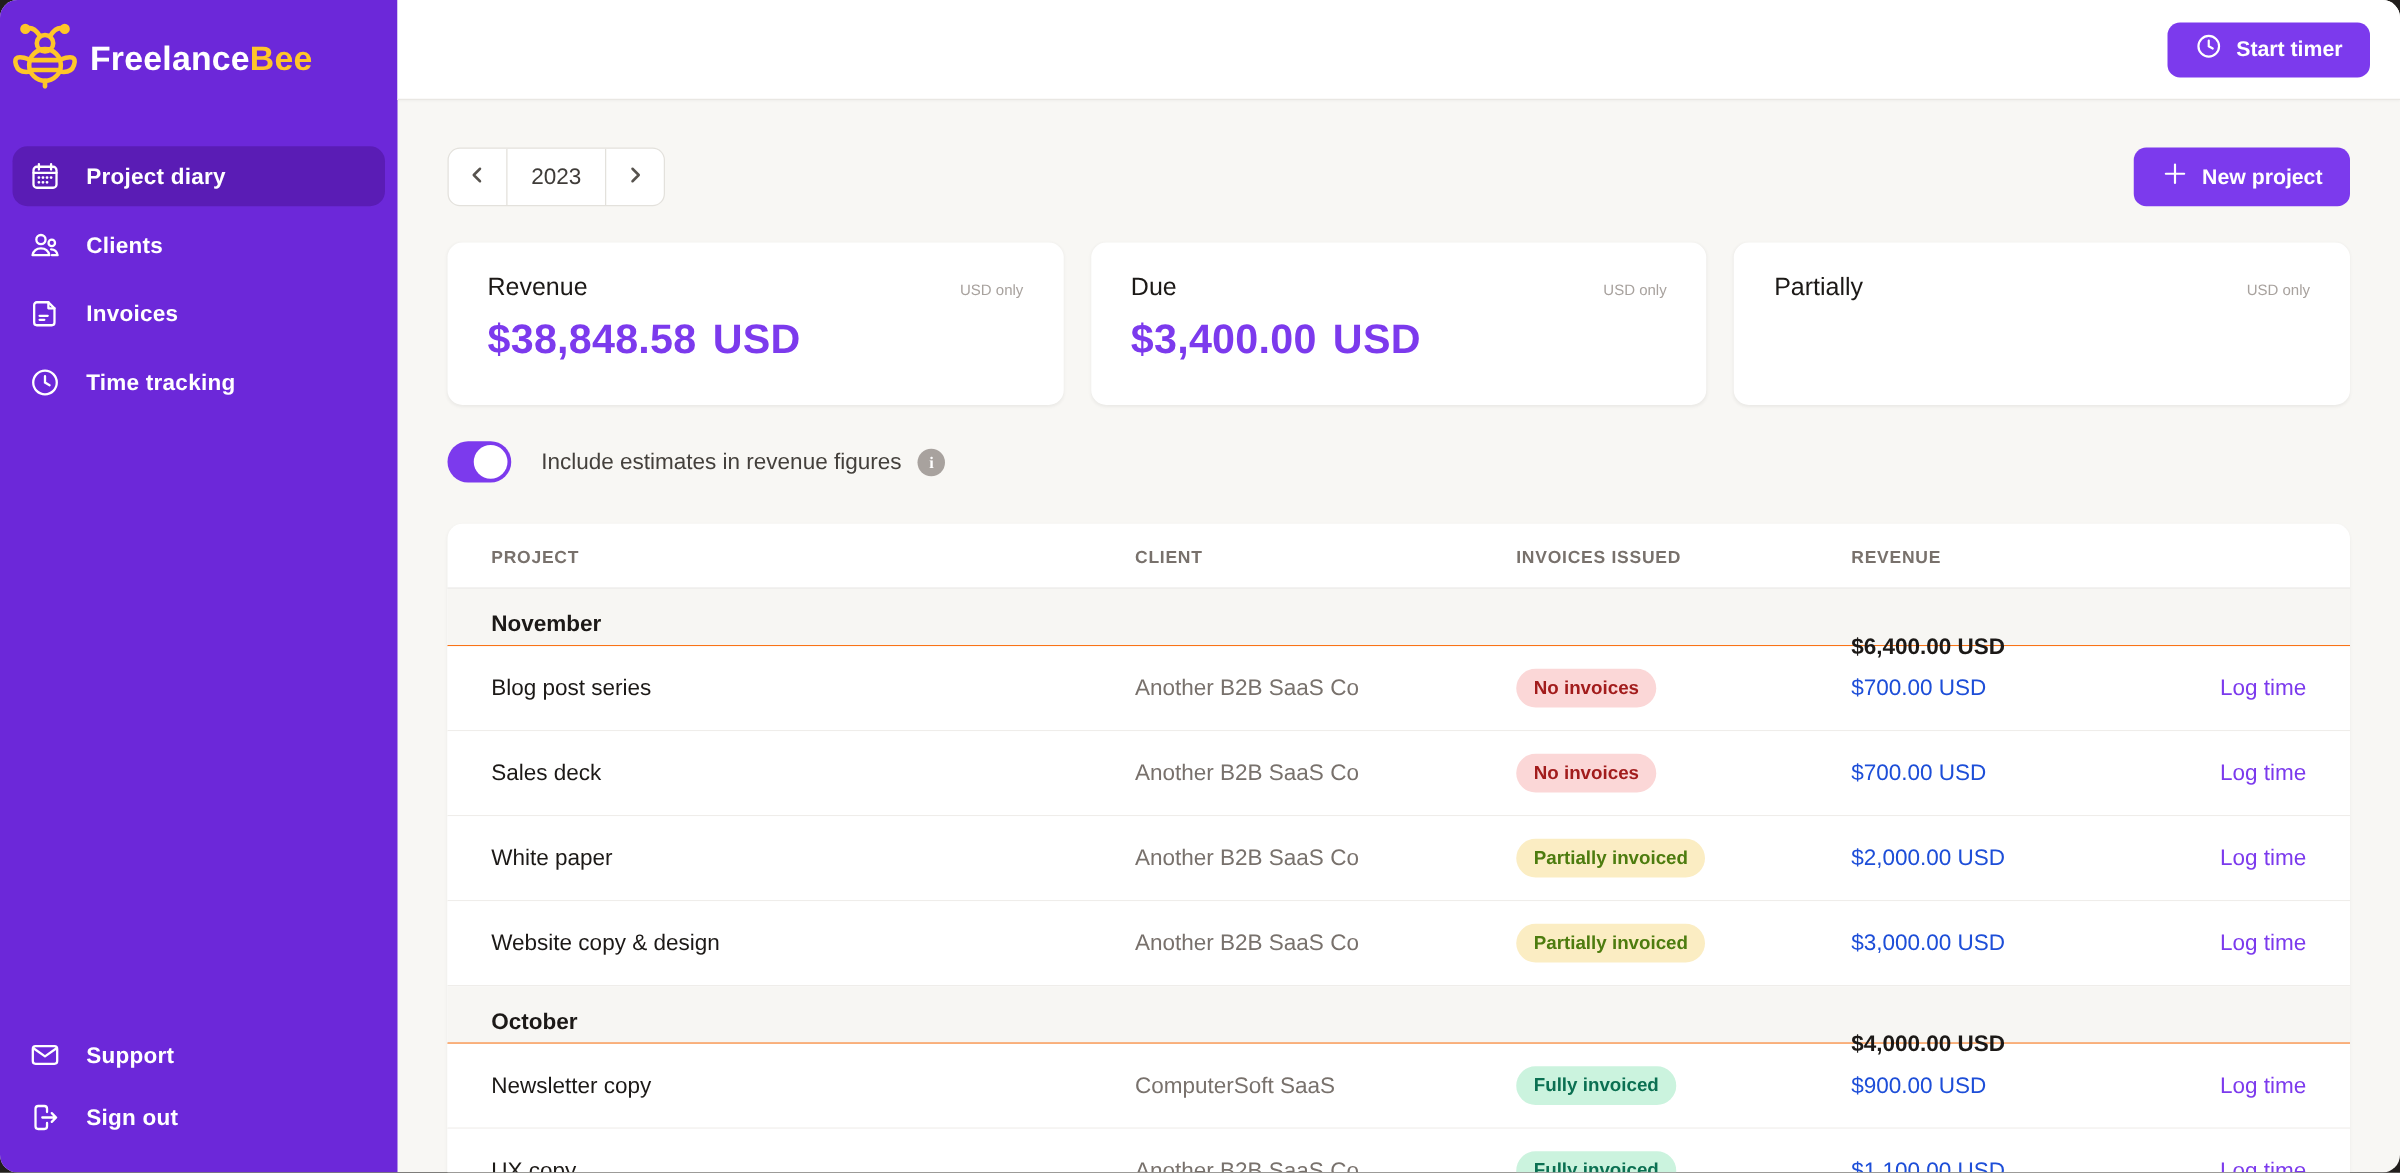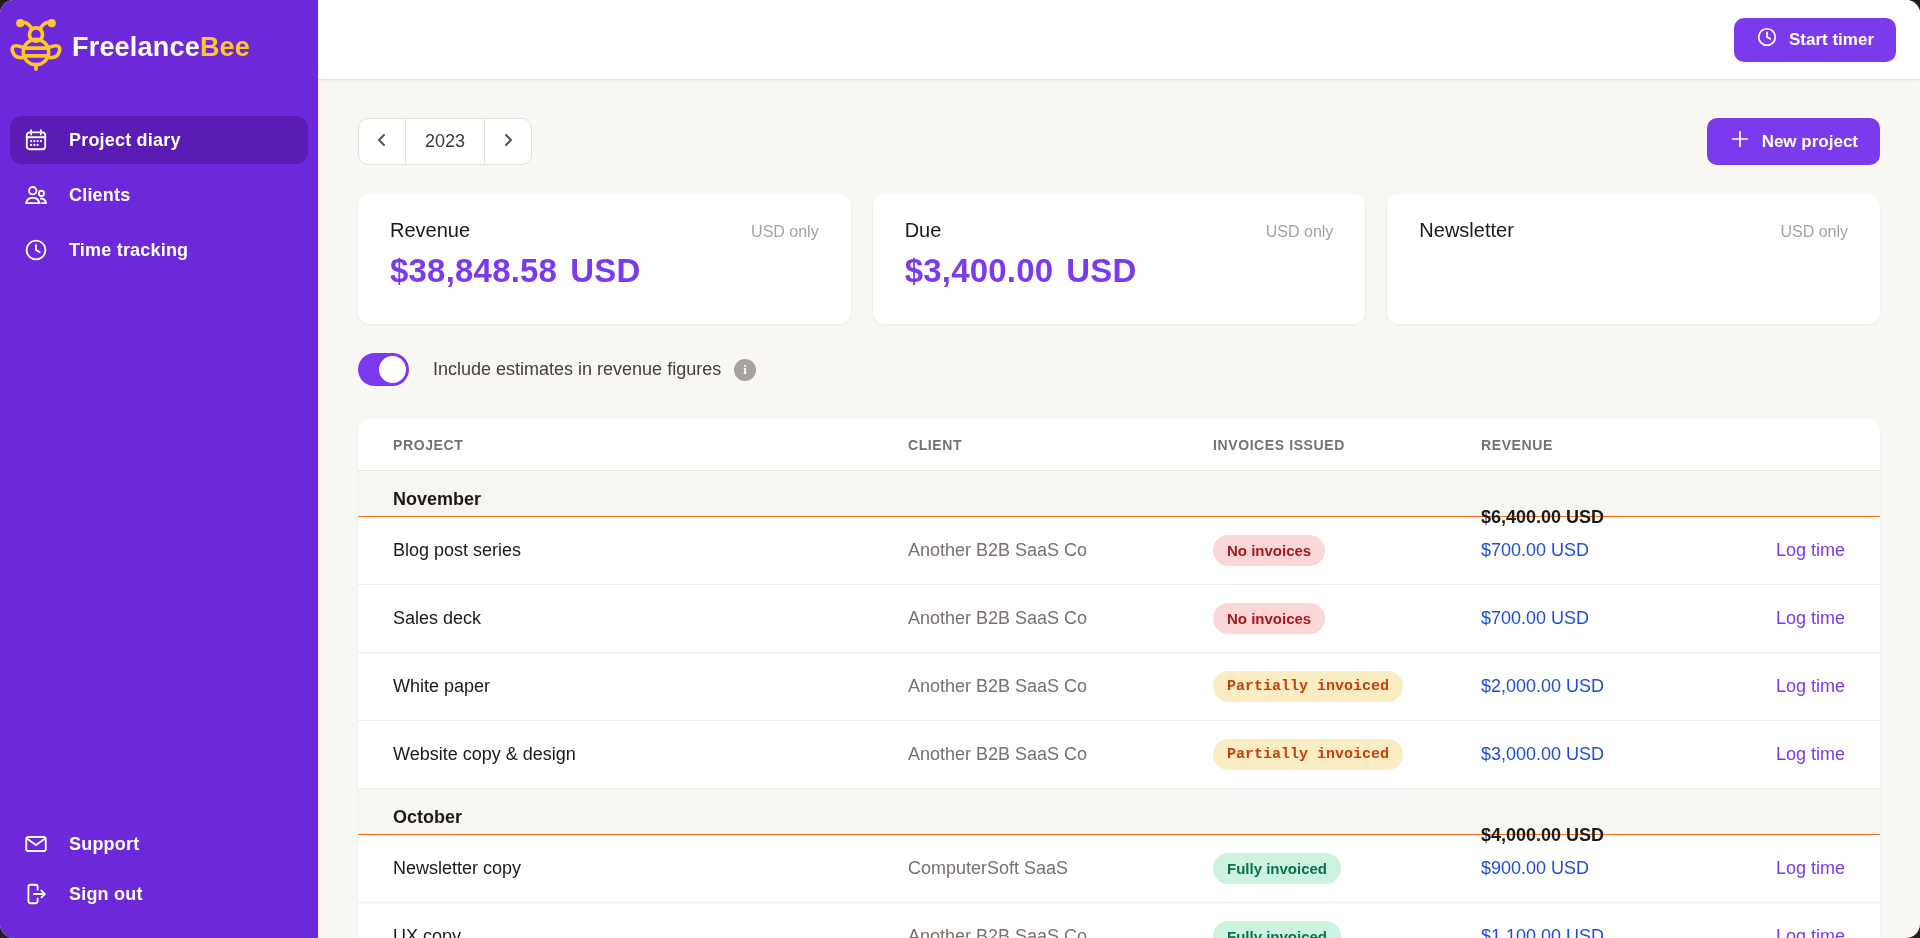--- a/index.html
+++ b/index.html
@@ -30,21 +30,21 @@
   .year-btn{width:46px;display:flex;align-items:center;justify-content:center;background:none;border:none;cursor:pointer;color:#57534E;}
   .year-btn svg{width:16px;height:16px;}
   .year-value{display:flex;align-items:center;justify-content:center;min-width:66px;padding:0 6px;border-left:1px solid #E3E1DC;border-right:1px solid #E3E1DC;font-size:18px;color:#3F3C39;}
   .toolbar .btn-primary{height:47px;}
 
   
   .cards{display:flex;gap:22px;margin-top:29px;}
   .card{flex:1;background:#fff;border-radius:12px;box-shadow:0 1px 3px rgba(0,0,0,.06);padding:25px 32px;box-sizing:border-box;height:130px;}
   .card-top{display:flex;align-items:baseline;justify-content:space-between;}
   .card-label{font-size:20px;color:#1C1917;font-weight:500;}
-  .card-scope{font-size:16px;color:#A8A29E;}
+  .card-scope{font-size:12px;color:#A8A29E;}
   .card-amount{margin-top:10px;font-size:33px;font-weight:700;color:#7C3AED;letter-spacing:.2px;}
   .card-amount .cur{margin-left:13px;}
 
   
   .toggle-row{margin-top:29px;display:flex;align-items:center;}
   .switch{width:51px;height:33px;border-radius:17px;background:#7C3AED;position:relative;cursor:pointer;flex:0 0 auto;}
   .switch .knob{position:absolute;top:3px;right:3px;width:27px;height:27px;border-radius:50%;background:#fff;}
   .toggle-label{margin-left:24px;font-size:18px;color:#44403C;}
   .info-dot{margin-left:13px;width:22px;height:22px;border-radius:50%;background:#A8A29E;color:#fff;display:flex;align-items:center;justify-content:center;font-size:13px;font-weight:700;font-family:"Liberation Serif",serif;cursor:pointer;}
 
@@ -54,21 +54,21 @@
   .thead-row{height:52px;border-bottom:1px solid #E7E5E4;}
   .th{font-size:14px;font-weight:600;color:#78716C;letter-spacing:.6px;}
   .group-row{height:46px;background:#F7F6F3;border-bottom:1px solid #f97316;}
   .group-month{font-size:18px;font-weight:700;color:#1C1917;}
   .group-revenue{font-size:18px;font-weight:700;color:#1C1917;margin-top:36px;}
   .data-row{height:68px;background:#fff;border-bottom:1px solid #EFEDEA;}
   .cell-project{font-size:18px;color:#1C1917;}
   .cell-client{font-size:18px;color:#78716C;}
   .badge{display:inline-block;padding:7px 14px;border-radius:999px;font-size:15px;font-weight:600;}
   .badge-none{background:#FBD7D7;color:#A21C1C;}
-  .badge-partial{background:#FBEDC3;color:#c2410c;font-family:Liberation Mono, monospace;}
+  .badge-partial{background:#FBEDC3;color:#4d7c0f;}
   .badge-full{background:#CBF3DE;color:#0B7052;}
   .cell-revenue{font-size:18px;color:#1d4ed8;}
   .cell-action{text-align:right;}
   .log-time{font-size:18px;color:#7C3AED;font-weight:500;text-decoration:none;cursor:pointer;}
 </style>
 </head>
 <body>
 
 <div class="frame">
 
@@ -109,20 +109,30 @@
               <circle cx="9" cy="8" r="3.4"></circle>
               <path d="M2.8 19.5c.7-3.2 3.2-5 6.2-5s5.5 1.8 6.2 5z"></path>
               <circle cx="17" cy="10.5" r="2.4"></circle>
               <path d="M16.5 15.2c2.5.1 4.3 1.6 4.8 4.3h-4.2"></path>
             </svg>
           </span>
           <span class="nav-label">Clients</span>
         </div>
         <div class="nav-item">
           <span style="display: flex;">
+            <svg viewBox="0 0 24 24" fill="none" stroke="#fff" stroke-width="1.7" stroke-linecap="round" stroke-linejoin="round">
+              <path d="M6 3.5h8.5L19 8v10.5a2 2 0 0 1-2 2H6a2 2 0 0 1-2-2v-13a2 2 0 0 1 2-2z"></path>
+              <path d="M14.5 3.5V8H19"></path>
+              <path d="M8 13.5h6M8 16.5h3.5"></path>
+            </svg>
+          </span>
+          <span class="nav-label">Invoices</span>
+        </div>
+        <div class="nav-item">
+          <span style="display: flex;">
             <svg viewBox="0 0 24 24" fill="none" stroke="#fff" stroke-width="1.7" stroke-linecap="round">
               <circle cx="12" cy="12" r="8.7"></circle>
               <path d="M12 7.3V12l3.4 2"></path>
             </svg>
           </span>
           <span class="nav-label">Time tracking</span>
         </div>
       </nav>
     <nav class="nav bottom" id="nav-bottom">
         <div class="nav-item">
@@ -195,21 +205,21 @@
         </div>
         <div class="card">
           <div class="card-top">
             <span class="card-label">Due</span>
             <span class="card-scope">USD only</span>
           </div>
           <div class="card-amount"><span>$3,400.00</span><span class="cur">USD</span></div>
         </div>
         <div class="card">
           <div class="card-top">
-            <span class="card-label">Newsletter</span>
+            <span class="card-label">Partially</span>
             <span class="card-scope">USD only</span>
           </div>
         </div>
       </div>
 
       <div class="toggle-row">
         <div class="switch">
             <div class="knob"></div>
           </div>
         <span class="toggle-label">Include estimates in revenue figures</span>

